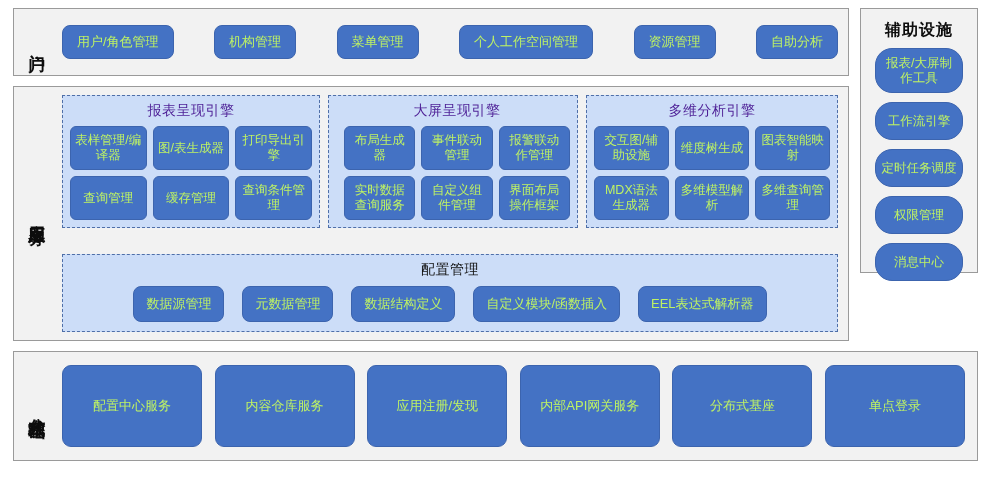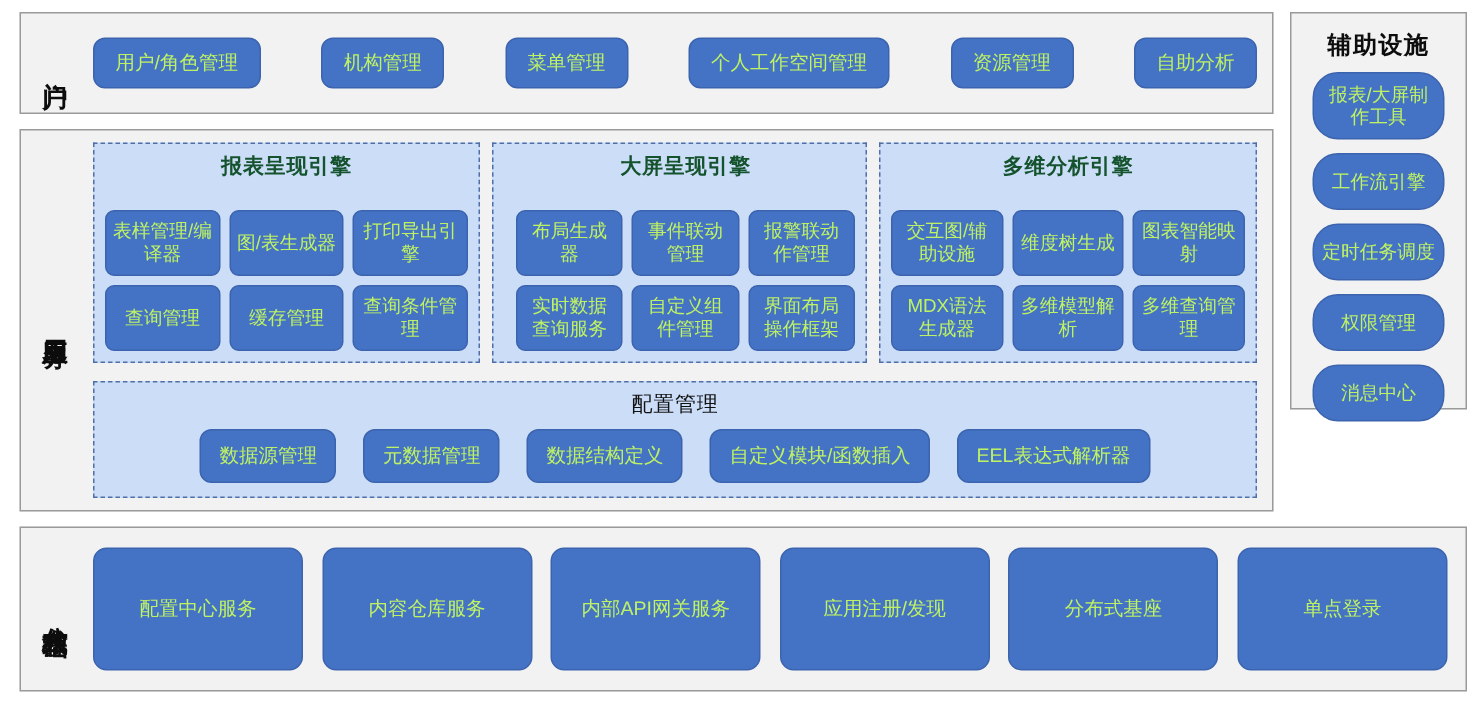--- a/index.html
+++ b/index.html
@@ -136,23 +136,23 @@
     padding: 4px 7px 7px;
     display: flex;
     flex-direction: column;
     align-items: center;
   }
   .engine.e1 { flex: 0 0 258px; }
   .engine.e2 { flex: 0 0 250px; padding-left: 15px; }
   .engine.e3 { flex: 1 1 auto; }
   .engine-title {
     font-size: 14px;
-    font-weight: bold;
-    color: #14532d;
-    margin: 2px 0 20px;
+    font-weight: normal;
+    color: #4c1d95;
+    margin: 2px 0 6px;
     letter-spacing: 0.5px;
   }
   .engine-grid {
     display: grid;
     grid-template-columns: repeat(3, 1fr);
     gap: 6px;
     width: 100%;
   }
   .engine-grid .btn {
     height: 44px;
@@ -287,20 +287,20 @@
           </div>
       </div>
     </div>
   </div>
 
   <div class="section" id="dist-section">
     <div class="section-label">分布式基础</div>
     <div class="section-body" id="dist-body">
         <div class="btn">配置中心服务</div>
         <div class="btn">内容仓库服务</div>
+        <div class="btn">应用注册/发现</div>
         <div class="btn">内部API网关服务</div>
-        <div class="btn">应用注册/发现</div>
         <div class="btn">分布式基座</div>
         <div class="btn">单点登录</div>
       </div>
   </div>
 
 </div>
 
 </body></html>

